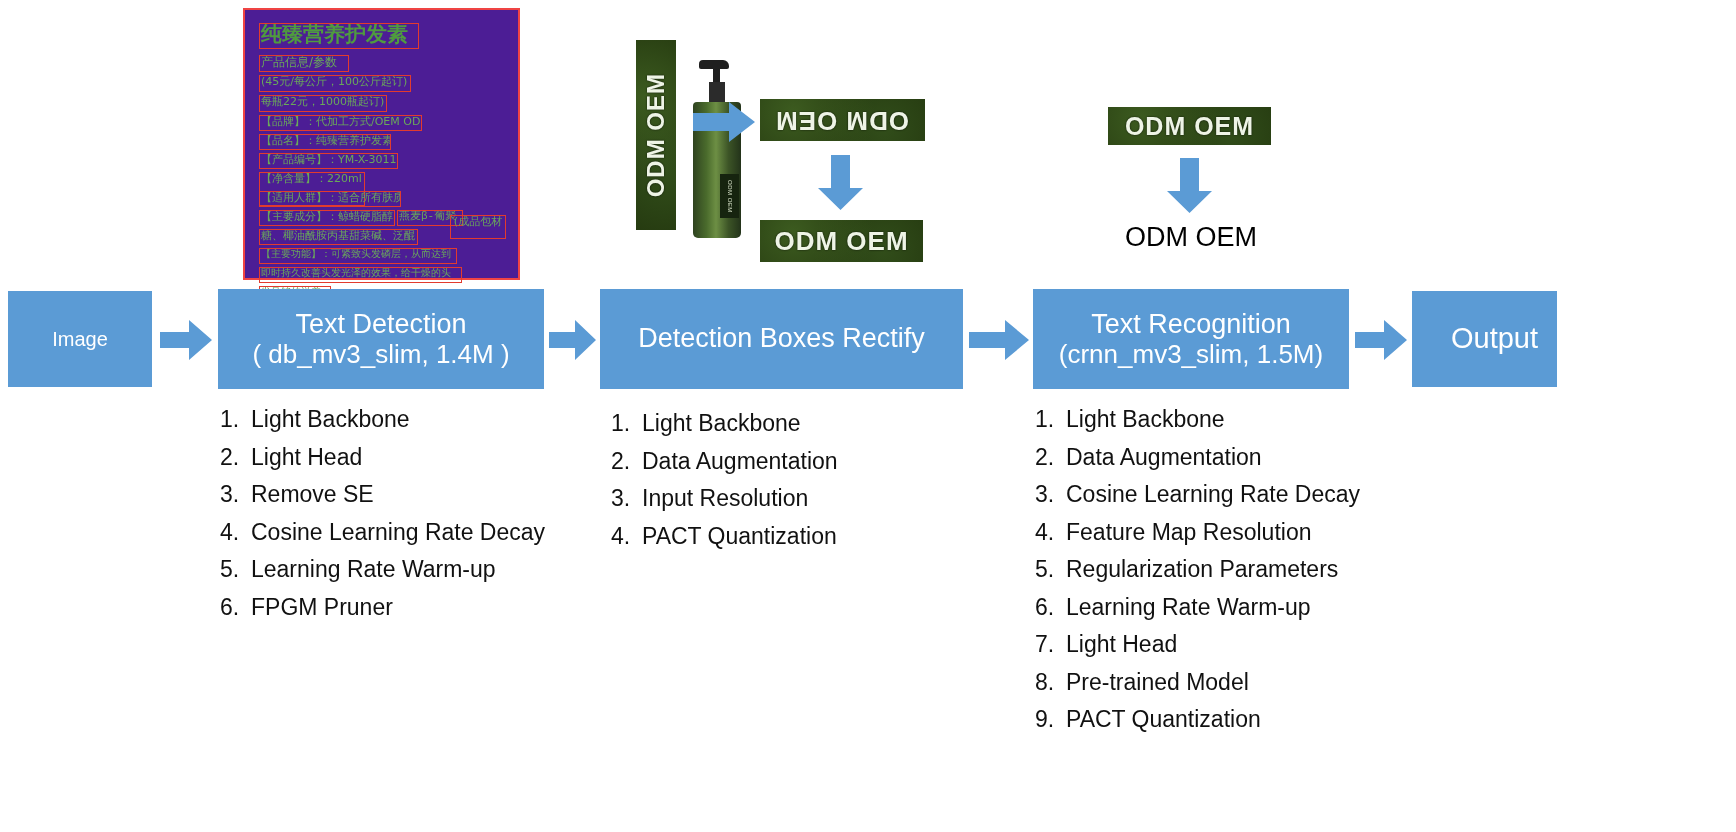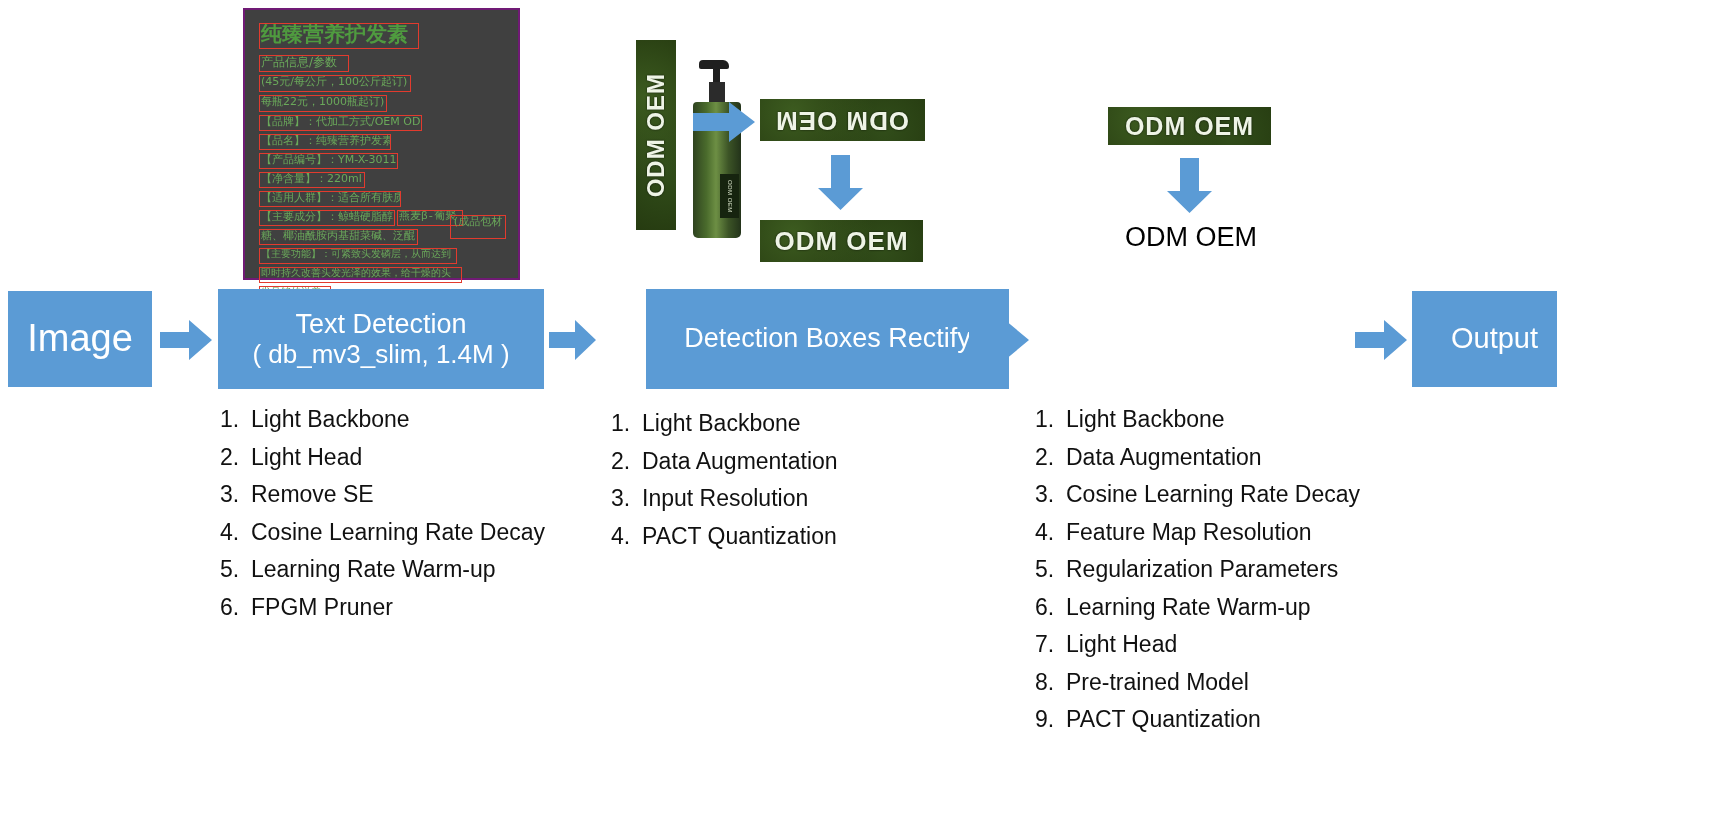--- a/index.html
+++ b/index.html
@@ -10,21 +10,21 @@
     font-family:"Liberation Sans", sans-serif;
     position:relative;
     overflow:hidden;
     color:#000;
   }
   .canvas { position:absolute; inset:0; }
 
   
   #sample-image {
     position:absolute; left:243px; top:8px; width:277px; height:272px;
-    background:#404040; border:2px solid #701a75;padding-left:34px;
+    background:#4c1d95; border:2px solid #ef4444;padding-left:34px;
   }
   .ocr-line {
     position:absolute;
     border:1.5px solid #e23b2e;
     color:#4f9b3f;
     font-family:"DejaVu Sans", sans-serif;
     white-space:nowrap;
     line-height:1;
     padding:0 1px;
     background:transparent;
@@ -111,23 +111,23 @@
     background:#5b9bd5;
     color:#ffffff;
     display:flex; flex-direction:column;
     align-items:center; justify-content:center;
     text-align:center;
     line-height:1.15;
   }
   .pipe-box .line1 { font-size:27px; }
   .pipe-box .line2 { font-size:26px; }
   #box-image { left:8px; top:291px; width:144px; height:96px; }
-  #box-image .line1 { font-size:38px; }
+  #box-image .line1 { font-size:20px; }
   #box-detection { left:218px; top:289px; width:326px; height:100px; }
-  #box-rectify { left:600px; top:289px; width:363px; height:100px;margin-left:46px; }
+  #box-rectify { left:600px; top:289px; width:363px; height:100px; }
   #box-recognition { left:1033px; top:289px; width:316px; height:100px; }
   #box-output { left:1412px; top:291px; width:145px; height:96px; }
   #box-output .line1 { font-size:29px;margin-left:20px; }
 
   
   .feature-list {
     position:absolute;
     font-size:23px;
     color:#111;
     line-height:1;
@@ -149,21 +149,21 @@
 
   <div id="sample-image">
     <div id="ocr-overlay">
         <div class="ocr-line ocr-title" style="left: 14px; top: 13px; width: 160px; height: 26px; font-size: 21px; overflow: hidden;">纯臻营养护发素</div>
         <div class="ocr-line ocr-plain" style="left: 14px; top: 45px; width: 90px; height: 17px; font-size: 12px; overflow: hidden;">产品信息/参数</div>
         <div class="ocr-line ocr-plain" style="left: 14px; top: 65px; width: 152px; height: 17px; font-size: 11px; overflow: hidden;">(45元/每公斤，100公斤起订)</div>
         <div class="ocr-line ocr-plain" style="left: 14px; top: 85px; width: 128px; height: 17px; font-size: 11px; overflow: hidden;">每瓶22元，1000瓶起订)</div>
         <div class="ocr-line ocr-plain" style="left: 14px; top: 105px; width: 163px; height: 16px; font-size: 11px; overflow: hidden;">【品牌】：代加工方式/OEM ODM</div>
         <div class="ocr-line ocr-plain" style="left: 14px; top: 124px; width: 132px; height: 16px; font-size: 11px; overflow: hidden;">【品名】：纯臻营养护发素</div>
         <div class="ocr-line ocr-plain" style="left: 14px; top: 143px; width: 139px; height: 16px; font-size: 11px; overflow: hidden;">【产品编号】：YM-X-3011</div>
-        <div class="ocr-line ocr-plain" style="left: 14px; top: 162px; width: 106px; height: 16px; font-size: 11px; overflow: hidden;">【净含量】：220ml</div>
+        <div class="ocr-line ocr-plain" style="left: 14px; top: 162px; width: 106px; height: 34px; font-size: 11px; overflow: hidden;">【净含量】：220ml</div>
         <div class="ocr-line ocr-plain" style="left: 14px; top: 181px; width: 142px; height: 16px; font-size: 11px; overflow: hidden;">【适用人群】：适合所有肤质</div>
         <div class="ocr-line ocr-plain" style="left: 14px; top: 200px; width: 136px; height: 16px; font-size: 11px; overflow: hidden;">【主要成分】：鲸蜡硬脂醇</div>
         <div class="ocr-line ocr-plain" style="left: 152px; top: 200px; width: 66px; height: 16px; font-size: 11px; overflow: hidden; font-family: Liberation Mono, monospace;">燕麦β-葡聚</div>
         <div class="ocr-line ocr-plain" style="left: 14px; top: 219px; width: 159px; height: 16px; font-size: 11px; overflow: hidden;">糖、椰油酰胺丙基甜菜碱、泛醌</div>
         <div class="ocr-line ocr-plain" style="left: 14px; top: 238px; width: 198px; height: 16px; font-size: 10px; overflow: hidden;">【主要功能】：可紧致头发磷层，从而达到</div>
         <div class="ocr-line ocr-plain" style="left: 14px; top: 257px; width: 203px; height: 16px; font-size: 10px; overflow: hidden;">即时持久改善头发光泽的效果，给干燥的头</div>
         <div class="ocr-line ocr-plain" style="left: 14px; top: 276px; width: 72px; height: 16px; font-size: 10px; overflow: hidden;">发足够的滋养</div>
         <div class="ocr-line ocr-plain" style="left: 205px; top: 205px; width: 56px; height: 24px; font-size: 11px; overflow: hidden; text-align: center;">(成品包材</div>
       </div>
     <div id="bottle-illustration">
@@ -224,20 +224,24 @@
   </svg>
 
   <div class="pipe-box" id="box-rectify">
     <div class="line1">Detection Boxes Rectify</div>
   </div>
 
   <svg class="arrow-right" style="left:969px; top:320px;" width="60" height="40" viewBox="0 0 60 40">
     <path d="M0 12 H36 V0 L60 20 L36 40 V28 H0 Z" fill="#5b9bd5"></path>
   </svg>
 
+  <div class="pipe-box" id="box-recognition">
+    <div class="line1">Text Recognition</div>
+    <div class="line2">(crnn_mv3_slim, 1.5M)</div>
+  </div>
 
   <svg class="arrow-right" style="left:1355px; top:320px;" width="52" height="40" viewBox="0 0 52 40">
     <path d="M0 12 H29 V0 L52 20 L29 40 V28 H0 Z" fill="#5b9bd5"></path>
   </svg>
 
   <div class="pipe-box" id="box-output">
     <div class="line1">Output</div>
   </div>
 
   <div class="feature-list" id="list-detection">

